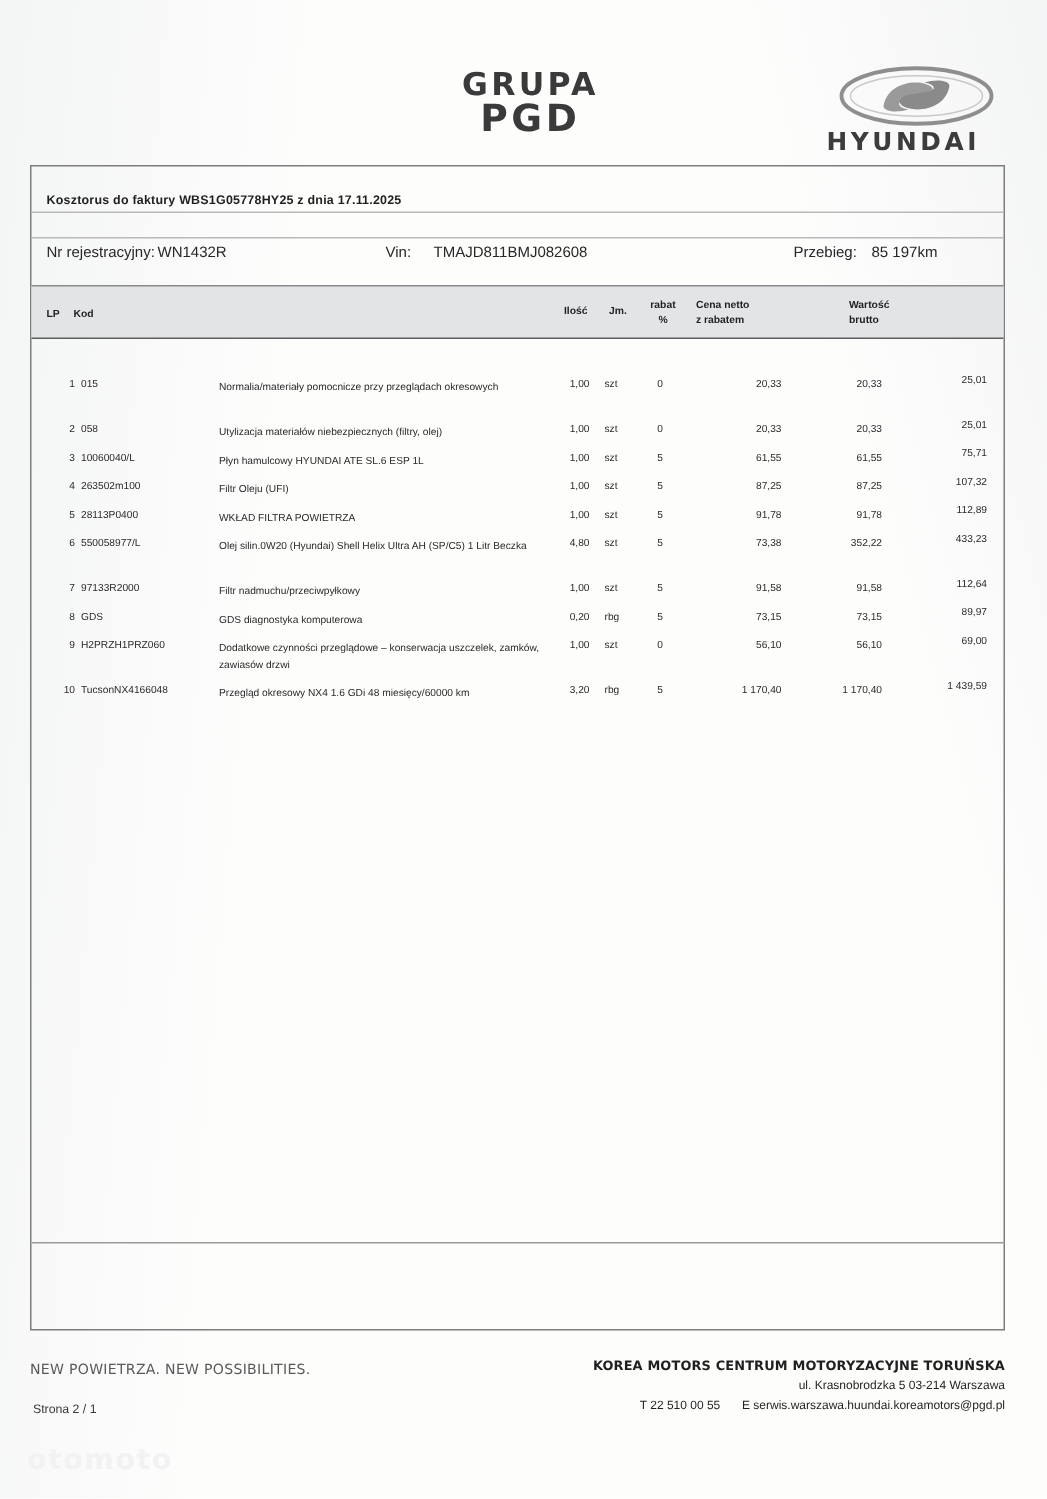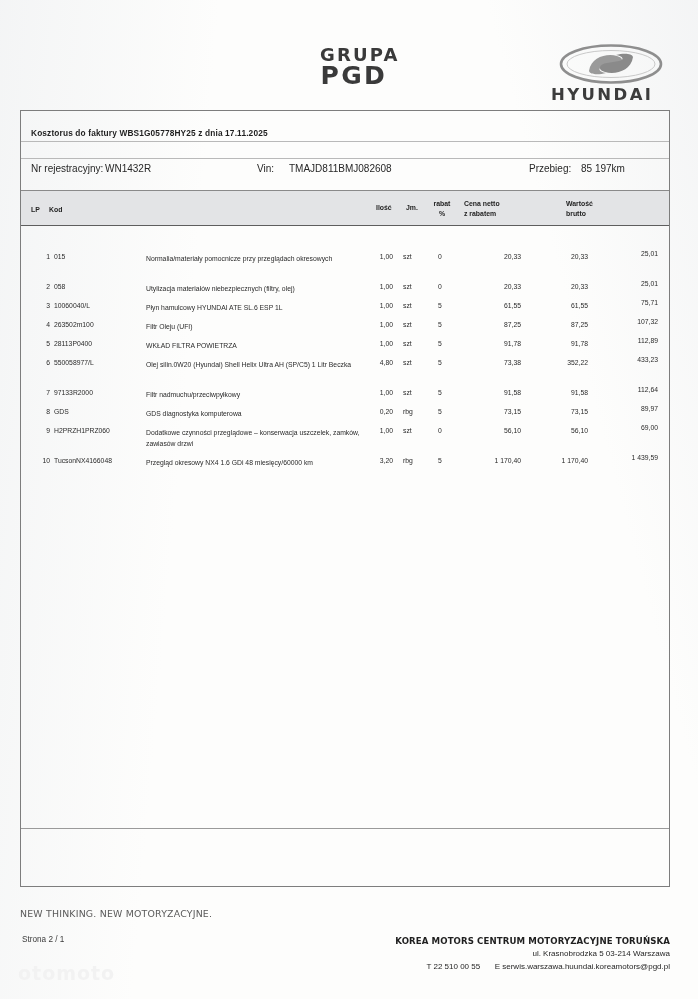--- a/index.html
+++ b/index.html
@@ -41,25 +41,24 @@
   }
   .grupa-pgd {
     position: absolute;
     left: 308px;
     top: 2px;
     text-align: center;
     line-height: 1;
     color: #3a3a3a;
   }
   .grupa-pgd .l1 {
-    font-size: 18px;
+    font-size: 21px;
     font-weight: bold;
     letter-spacing: 2.2px;
     font-family: "DejaVu Sans", sans-serif;
-    margin-left: 12px;
   }
   .grupa-pgd .l2 {
     font-size: 25px;
     font-weight: bold;
     letter-spacing: 2.4px;
     margin-top: -1px;
     font-family: "DejaVu Sans", sans-serif;
   }
 
   .hyundai {
@@ -294,21 +293,20 @@
     right: 28px;
     top: 906px;
     text-align: right;
     color: #1f1f1f;
   }
   .co-name {
     font-size: 8.6px;
     font-weight: bold;
     letter-spacing: .1px;
     font-family: "DejaVu Sans", sans-serif;
-    margin-top: 30px;
   }
   .co-addr {
     font-size: 8px;
     margin-top: 3px;
   }
   .co-contact {
     font-size: 8px;
     margin-top: 4px;
   }
   .co-contact .lbl { font-weight: normal; }
@@ -496,21 +494,21 @@
           <span class="c-rab">5</span>
           <span class="c-cena">1 170,40</span>
           <span class="c-cenar">1 170,40</span>
           <span class="c-brutto">1 439,59</span>
         </div>
       </div>
 
     <div class="sign-sep"></div>
   </div>
 
-  <div class="tagline">NEW THINKING. NEW MOTORYZACYJNE.</div>
+  <div class="tagline">NEW POWIETRZA. NEW POSSIBILITIES.</div>
   <div class="page-no">Strona  2 / 1</div>
 
   <div class="company">
     <div class="co-name">KOREA MOTORS CENTRUM MOTORYZACYJNE TORUŃSKA</div>
     <div class="co-addr">ul. Krasnobrodzka 5  03-214 Warszawa</div>
     <div class="co-contact">
       <span class="lbl">T</span>
       <span>22 510 00 55</span>
       <span class="gap"></span>
       <span class="lbl">E</span>

